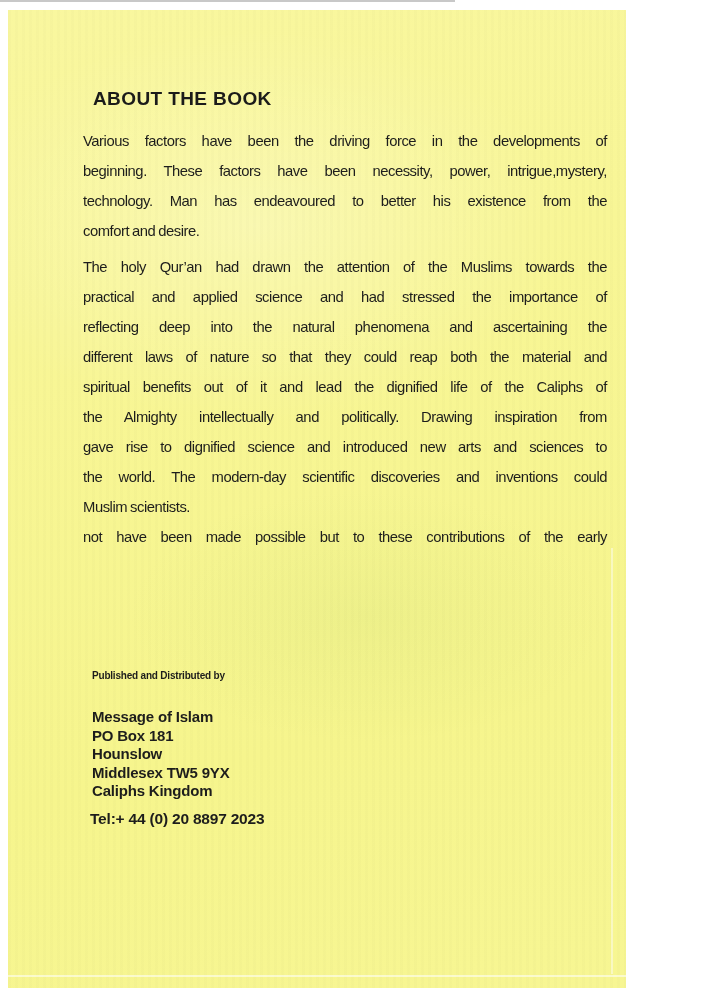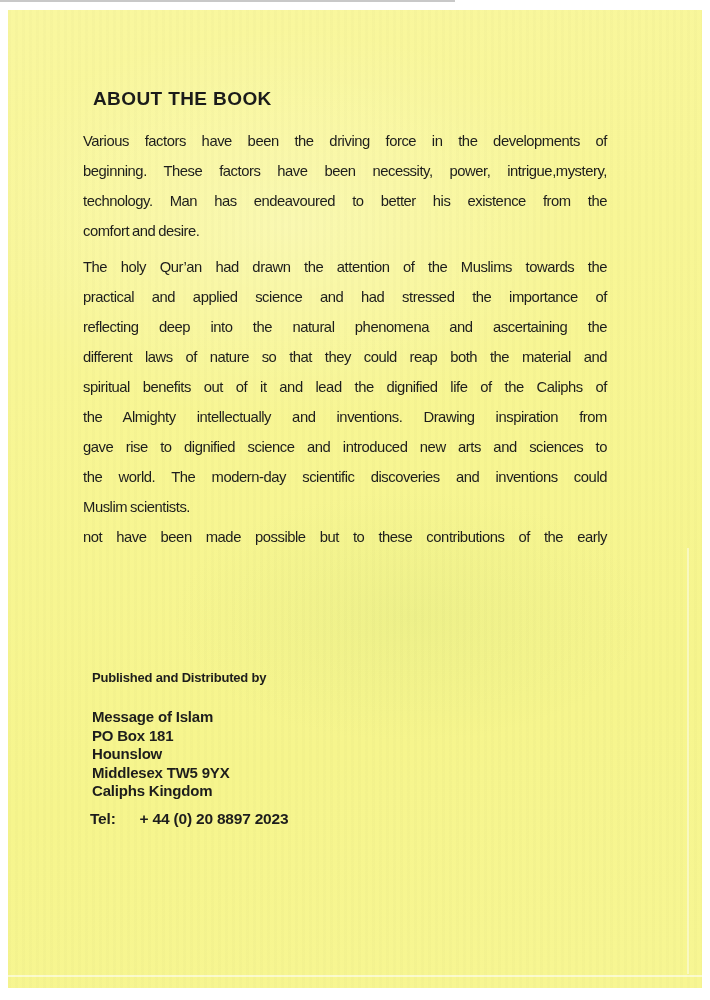--- a/index.html
+++ b/index.html
@@ -20,21 +20,21 @@
     left: 0;
     width: 455px;
     height: 2px;
     background: #9a9a9a;
     opacity: 0.55;
   }
   .paper {
     position: absolute;
     left: 8px;
     top: 10px;
-    width: 694px;
+    width: 618px;
     height: 978px;
     background:
       repeating-linear-gradient(90deg, rgba(0,0,0,0.012) 0 3px, rgba(0,0,0,0) 3px 7px),
       radial-gradient(ellipse 340px 180px at 58% 62%, rgba(190,215,110,0.16), rgba(190,215,110,0) 70%),
       radial-gradient(ellipse 420px 260px at 40% 22%, rgba(255,255,255,0.25), rgba(255,255,255,0) 75%),
       linear-gradient(168deg, #f9f79f 0%, #f8f696 30%, #f6f58d 72%, #f7f693 100%);
   }
   .fold-line {
     position: absolute;
     left: 0;
@@ -78,21 +78,21 @@
     text-align: justify;
     text-align-last: justify;
   }
   .jline.para-end {
     text-align-last: left;
   }
   .pub-label {
     position: absolute;
     left: 84px;
     top: 660px;
-    font-size: 13px;
+    font-size: 10px;
     font-weight: bold;
     letter-spacing: -0.2px;
     color: #1d1d1c;
   }
   .address {
     position: absolute;
     left: 84px;
     top: 698px;
     font-size: 15px;
     font-weight: bold;
@@ -102,21 +102,21 @@
   }
   .tel-line {
     position: absolute;
     left: 82px;
     top: 800px;
     font-size: 15.5px;
     font-weight: bold;
     letter-spacing: -0.2px;
     color: #1d1d1c;
   }
-  .tel-number { margin-left: 24px; }
+  .tel-number { margin-left: 0; }
 </style>
 </head>
 <body>
 
 <div class="scan-edge-top"></div>
 
 <div class="paper">
 
   <h1 class="heading">ABOUT THE BOOK</h1>
 
@@ -126,21 +126,21 @@
     <div class="jline">technology. Man has endeavoured to better his existence from the</div>
     <div class="jline para-end">comfort and desire.</div>
   </div>
 
   <div class="para para-2">
     <div class="jline">The holy Qur’an had drawn the attention of the Muslims towards the</div>
     <div class="jline">practical and applied science and had stressed the importance of</div>
     <div class="jline">reflecting deep into the natural phenomena and ascertaining the</div>
     <div class="jline">different laws of nature so that they could reap both the material and</div>
     <div class="jline">spiritual benefits out of it and lead the dignified life of the Caliphs of</div>
-    <div class="jline">the Almighty intellectually and inventions. Drawing inspiration from</div>
+    <div class="jline">the Almighty intellectually and politically. Drawing inspiration from</div>
     <div class="jline">gave rise to dignified science and introduced new arts and sciences to</div>
     <div class="jline">the world. The modern-day scientific discoveries and inventions could</div>
     <div class="jline para-end">Muslim scientists.</div>
     <div class="jline">not have been made possible but to these contributions of the early</div>
   </div>
 
   <div class="pub-label">Published and Distributed by</div>
 
   <div class="address">
     <div>Message of Islam</div>

